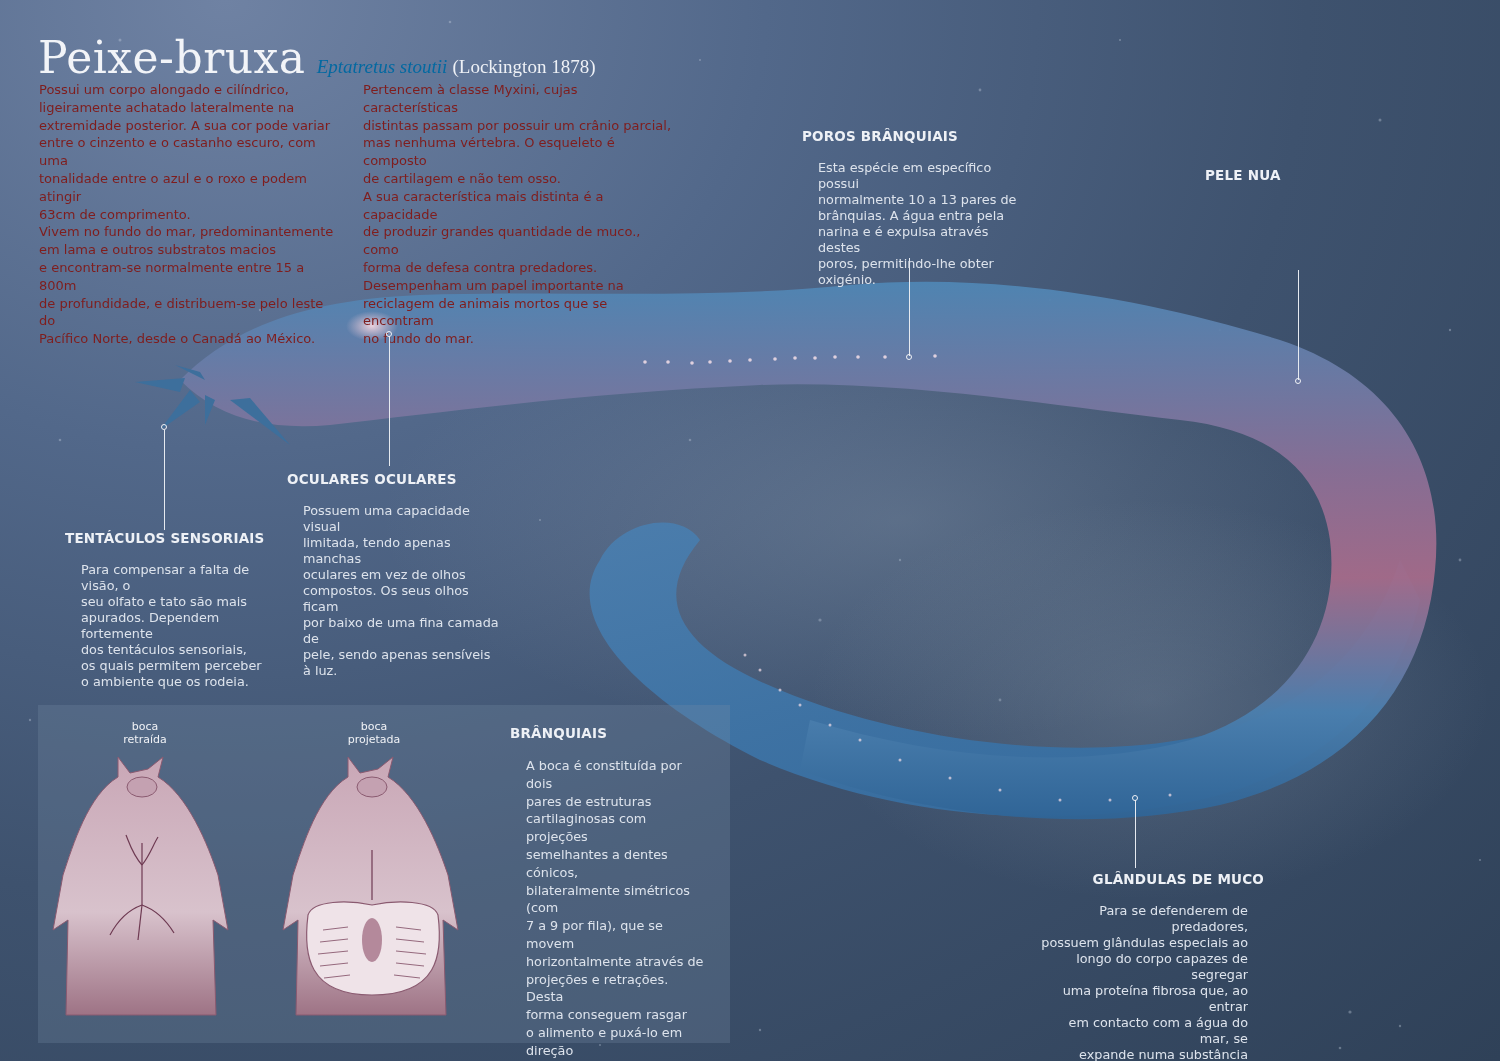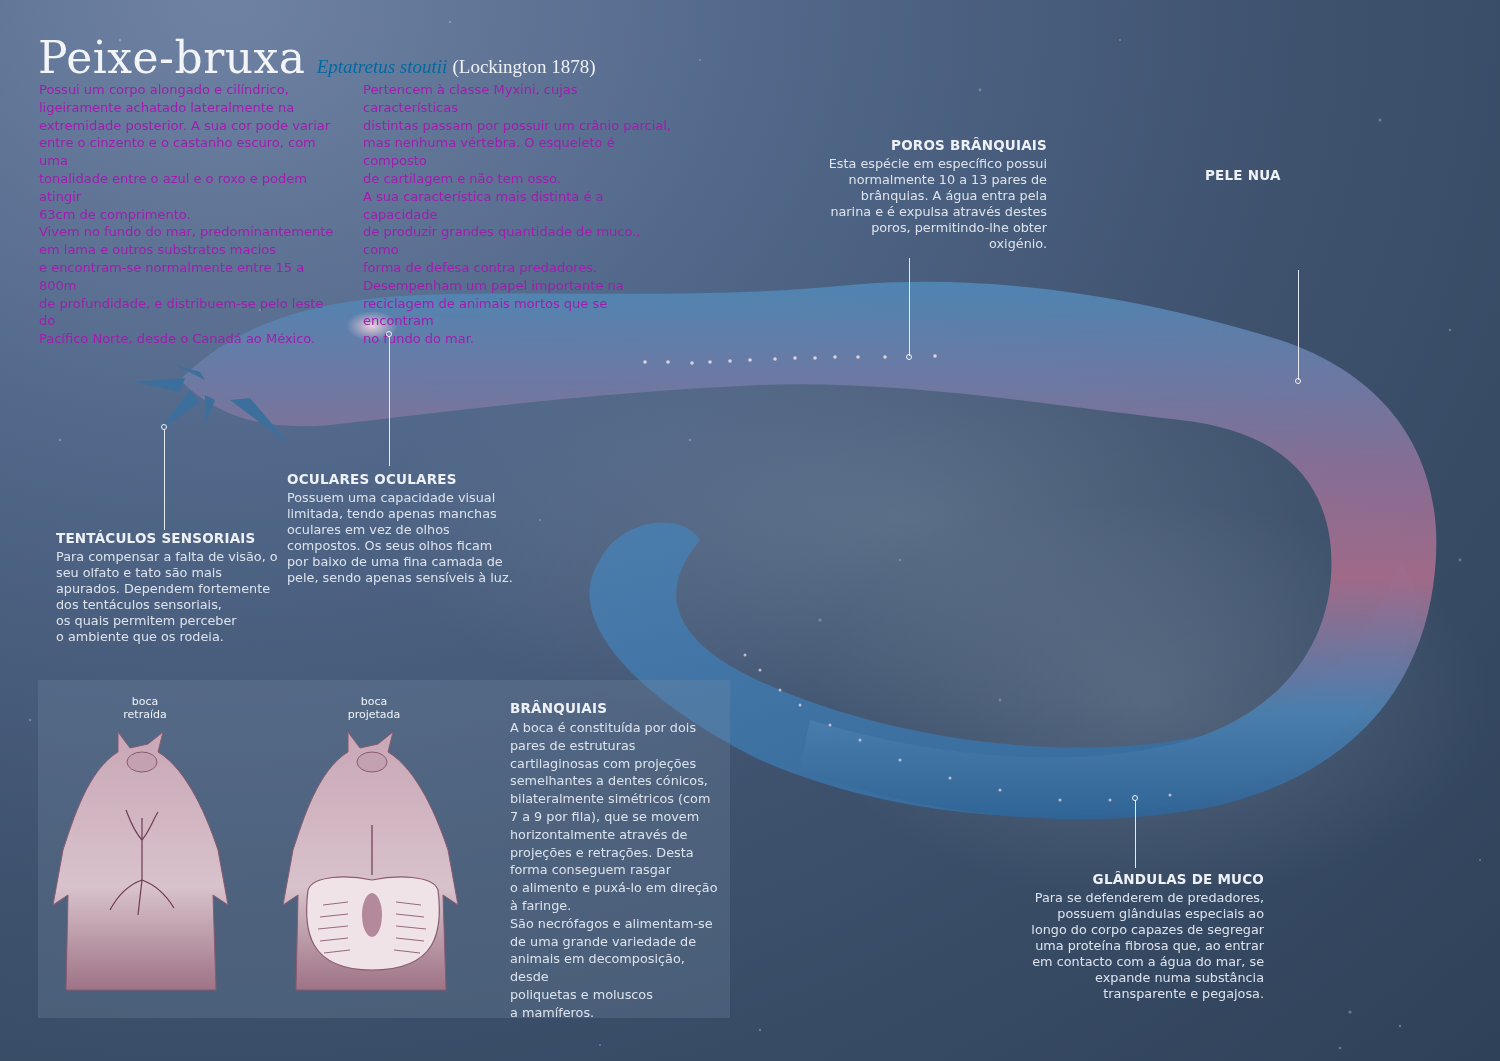--- a/index.html
+++ b/index.html
@@ -7,29 +7,29 @@
     width:1500px; height:1061px; overflow:hidden; position:relative;
     font-family: "DejaVu Sans", "Liberation Sans", sans-serif;
     background: radial-gradient(ellipse at 15% 0%, #6f82a3 0%, #52688a 30%, #3e526e 60%, #2f4158 100%);
     color:#e8ecf2;
   }
   .particles { position:absolute; inset:0; }
   .title-block { position:absolute; left:38px; top:32px; white-space:nowrap; }
   .title-main { font-family:"DejaVu Serif","Liberation Serif",serif; font-size:44px; color:#f2f4f8; letter-spacing:0.5px; }
   .title-sci { font-family:"Liberation Serif","DejaVu Serif",serif; font-style:italic; font-size:19px; color:#0369a1; margin-left:6px;margin-top:14px; }
   .title-auth { font-family:"Liberation Serif","DejaVu Serif",serif; font-size:19px; color:#eef1f6; }
-  .para { position:absolute; font-size:13px; line-height:17.8px; color:#a21caf; white-space:pre-line; }
+  .para { position:absolute; font-size:13px; line-height:17.8px; color:#7f1d1d; white-space:pre-line; }
   .intro1 { left:39px; top:81px; width:300px; }
   .intro2 { left:363px; top:81px; width:310px; }
   .ann { position:absolute; font-size:12.8px; line-height:16px; color:#dde3ec; }
   .ann h3 { margin:0 0 3px 0; font-size:13.5px; font-weight:bold; color:#eef1f6; letter-spacing:0.2px; }
-  .ann p { margin:0; white-space:pre-line; }
+  .ann p { margin:16px; white-space:pre-line; }
   .leader { position:absolute; width:1px; background:#e6eaf0; }
   .dot { position:absolute; width:6px; height:6px; border:1.2px solid #f0f2f6; border-radius:50%; background:transparent; box-sizing:border-box; }
-  .feed-box { position:absolute; left:38px; top:680px; width:692px; height:338px; background:rgba(120,140,165,0.28); }
+  .feed-box { position:absolute; left:38px; top:705px; width:692px; height:338px; background:rgba(120,140,165,0.28); }
   .mouth-label { position:absolute; font-size:11px; line-height:13px; color:#f0f2f6; text-align:center; white-space:pre-line; width:100px; }
   svg.art { position:absolute; left:0; top:0; }
 </style>
 </head>
 <body>
 
 <svg class="particles" width="1500" height="1061">
   <g fill="#cdd8e6" opacity="0.35">
     <circle cx="120" cy="40" r="1.5"></circle>
       <circle cx="260" cy="310" r="1.2"></circle>
@@ -171,33 +171,33 @@
 
 <div class="leader" style="left:164px;top:430px;height:100px;"></div>
 <div class="dot" style="left:161px;top:424px;"></div>
 
 <div class="leader" style="left:389px;top:336px;height:130px;"></div>
 <div class="dot" style="left:386px;top:331px;"></div>
 
 <div class="leader" style="left:1135px;top:800px;height:68px;"></div>
 <div class="dot" style="left:1132px;top:795px;"></div>
 
-<div class="ann" style="left:802px;top:137px;width:245px;text-align:right;">
+<div class="ann" style="left:802px;top:128px;width:245px;">
   <h3>POROS BRÂNQUIAIS</h3>
   <p>Esta espécie em específico possui
 normalmente 10 a 13 pares de
 brânquias. A água entra pela
 narina e é expulsa através destes
 poros, permitindo-lhe obter
 oxigénio.</p>
 </div>
 <div class="ann" style="left:1205px;top:167px;width:220px;">
   <h3>PELE NUA</h3>
 </div>
-<div class="ann" style="left:56px;top:530px;width:230px;">
+<div class="ann" style="left:65px;top:530px;width:230px;">
   <h3>TENTÁCULOS SENSORIAIS</h3>
   <p>Para compensar a falta de visão, o
 seu olfato e tato são mais
 apurados. Dependem fortemente
 dos tentáculos sensoriais,
 os quais permitem perceber
 o ambiente que os rodeia.</p>
 </div>
 <div class="ann" style="left:287px;top:471px;width:230px;">
   <h3>OCULARES OCULARES</h3>

